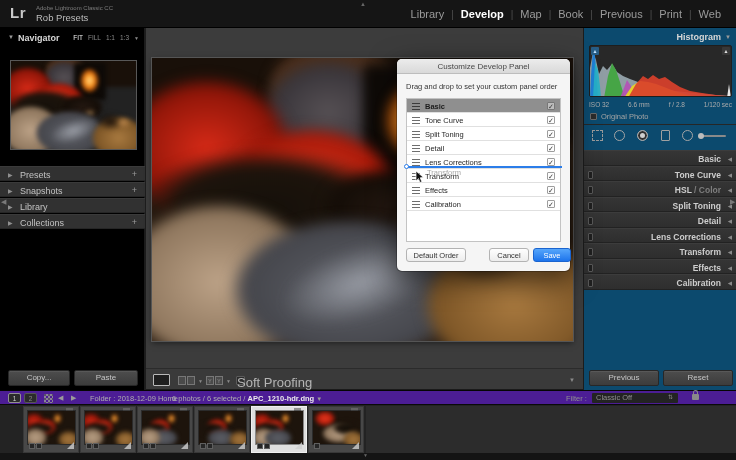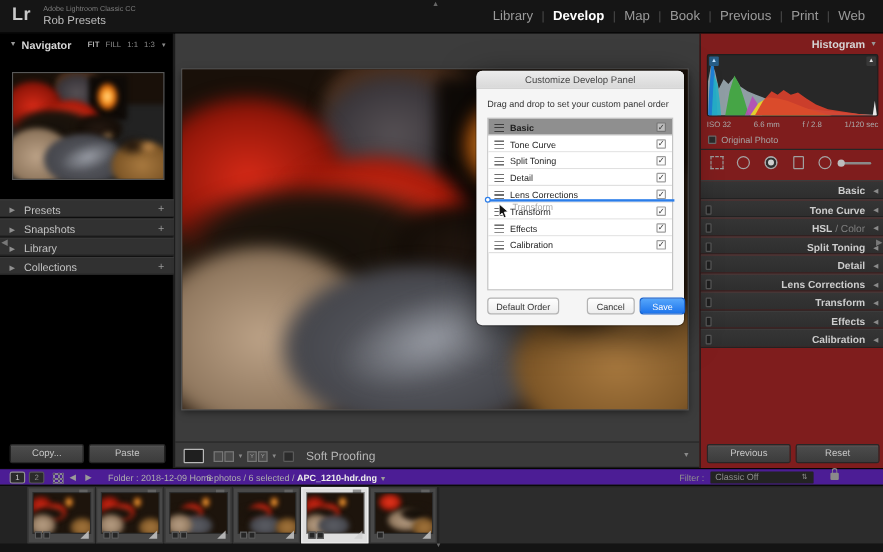--- a/index.html
+++ b/index.html
@@ -13,21 +13,21 @@
   #app-title { position:absolute; left:36px; top:5px; font-size:6px; color:#7d7d7d; }
   #user-name { position:absolute; left:36px; top:12px; font-size:9.5px; color:#bdbdbd; }
   #top-collapse { position:absolute; left:360px; top:1px; font-size:6px; color:#666; }
   #module-picker { position:absolute; right:8px; top:0; height:28px; display:flex; align-items:center; }
   .module { font-size:11px; color:#9b9b9b; padding:0 7px; cursor:default; white-space:nowrap; }
   .module.active { color:#fff; font-weight:bold; }
   .msep { color:#4d4d4d; font-size:10px; }
 
   
   #left-panel { position:absolute; left:0; top:28px; width:145px; height:362px; background:#000000; border-right:1px solid #1c1c1c; }
-  #right-panel { position:absolute; left:583px; top:28px; width:153px; height:362px; background:#7f1d1d; border-left:1px solid #1c1c1c; }
+  #right-panel { position:absolute; left:583px; top:28px; width:153px; height:362px; background:#0c4a6e; border-left:1px solid #1c1c1c; }
   .edge-arrow { position:absolute; font-size:7px; color:#787878; }
 
   #nav-header { position:absolute; left:0; top:3px; width:145px; height:15px; }
   #nav-title { position:absolute; left:8px; top:2px; font-size:9px; font-weight:bold; color:#d6d6d6; }
   #nav-tri { position:absolute; left:0; top:3px; font-size:6px; color:#999; }
   #zoom-levels { position:absolute; right:6px; top:3px; display:flex; gap:5px; }
   .zoomlv { font-size:6.5px; color:#8a8a8a; }
   .zoomlv.active { color:#efefef; }
   #zoom-caret { font-size:5px; color:#8a8a8a; margin-top:1px; }
 
@@ -65,21 +65,21 @@
   .art .a-pawt  { left:84%; top:64%; width:12%; height:12%; background:radial-gradient(closest-side,#c08a4e,transparent); }
   .art.small i { filter:blur(2px); }
 
   
   #toolbar { position:absolute; left:146px; top:368px; width:437px; height:22px; background:#3a3a3a; border-top:1px solid #2b2b2b; border-bottom:1px solid #1b1b1b; }
   #loupe-icon { position:absolute; left:7px; top:5px; width:17px; height:12px; border:1px solid #b9b9b9; background:#1f1f1f; border-radius:1px; }
   .tb-pair { position:absolute; top:7px; display:flex; gap:1px; }
   .tb-pane { width:8px; height:9px; border:1px solid #777; background:#4a4a4a; font-size:5px; color:#999; text-align:center; line-height:8px; }
   .tb-caret { position:absolute; top:9px; font-size:5px; color:#8a8a8a; }
   #sp-check { position:absolute; left:90px; top:7px; width:9px; height:9px; background:#2b2b2b; border:1px solid #5b5b5b; border-radius:1px; }
-  #sp-label { position:absolute; left:109px; top:6px; font-size:10px; color:#b5b5b5; }
+  #sp-label { position:absolute; left:91px; top:6px; font-size:13px; color:#b5b5b5; }
   #tb-right-caret { position:absolute; right:8px; top:8px; font-size:6px; color:#8a8a8a; }
 
   
   #hist-header { position:absolute; right:8px; top:4px; font-size:9px; font-weight:bold; color:#d6d6d6; }
   #hist-tri { position:absolute; right:0; top:6px; font-size:6px; color:#999; }
   #histogram { position:absolute; left:5px; top:17px; width:143px; height:52px; background:#282828; border:1px solid #1e1e1e; border-radius:2px; overflow:hidden; }
   .hist-corner { position:absolute; top:1px; width:8px; height:8px; font-size:5px; text-align:center; line-height:8px; border-radius:1px; }
   #exif-row { position:absolute; left:5px; top:73px; width:143px; display:flex; justify-content:space-between; font-size:6.5px; color:#ababab; }
   #orig-check { position:absolute; left:6px; top:85px; width:7px; height:7px; border:1px solid #6a6a6a; background:#2b2b2b; border-radius:1px; }
   #orig-label { position:absolute; left:17px; top:84px; font-size:7.5px; color:#a5a5a5; }
@@ -87,21 +87,21 @@
   #crop-icon { position:absolute; left:8px; top:5px; width:11px; height:11px; border:1px dashed #9a9a9a; }
   .tool-circle { position:absolute; top:5px; width:11px; height:11px; border:1px solid #a5a5a5; border-radius:50%; }
   .tool-circle.filled { background:#cfcfcf; box-shadow:inset 0 0 0 2px #303030; }
   #tool-rect { position:absolute; left:77px; top:5px; width:9px; height:11px; border:1px solid #a0a0a0; border-radius:1px; }
   #tool-slider { position:absolute; left:116px; top:10px; width:26px; height:2px; background:#8a8a8a; border-radius:1px; }
   #tool-slider b { position:absolute; left:-2px; top:-2px; width:6px; height:6px; background:#bdbdbd; border-radius:50%; }
 
   #rp-sections { position:absolute; left:0; top:122px; width:153px; }
   .rsection { position:relative; width:153px; height:15.5px; background:linear-gradient(#353535,#2e2e2e); border-top:1px solid #3c3c3c; border-bottom:1px solid #222; }
   .rsection .rlbl { position:absolute; right:16px; top:3px; font-size:8.5px; font-weight:bold; color:#cdcdcd; white-space:nowrap; }
-  .rsection .rdim { color:#7e7e7e; font-weight:normal;margin-top:31px; }
+  .rsection .rdim { color:#7e7e7e; font-weight:bold;margin-top:31px; }
   .rsection .rtri { position:absolute; right:5px; top:5px; font-size:5.5px; color:#8a8a8a; }
   .rsection .rswitch { position:absolute; left:4px; top:4px; width:5px; height:8px; background:#1f1f1f; border:1px solid #585858; border-radius:1px; }
 
   
   #dialog { position:absolute; left:397px; top:59px; width:173px; height:212px; background:#f5f5f5; border-radius:5px; box-shadow:0 8px 28px rgba(0,0,0,.55), 0 0 0 1px rgba(0,0,0,.25); }
   #dialog-titlebar { position:absolute; left:0; top:0; width:173px; height:15px; background:linear-gradient(#ececec,#d9d9d9); border-bottom:1px solid #bdbdbd; border-radius:5px 5px 0 0; }
   #dialog-title { width:100%; text-align:center; font-size:8px; color:#474747; line-height:15px; }
   #dialog-instruction { position:absolute; left:9px; top:23px; font-size:7.5px; color:#353535; }
   #dlist { position:absolute; left:9px; top:39px; width:155px; height:144px; background:#fff; border:1px solid #c3c3c3; }
   .drow { position:relative; width:100%; height:14px; border-bottom:1px solid #e0e0e0; background:#fff; }

